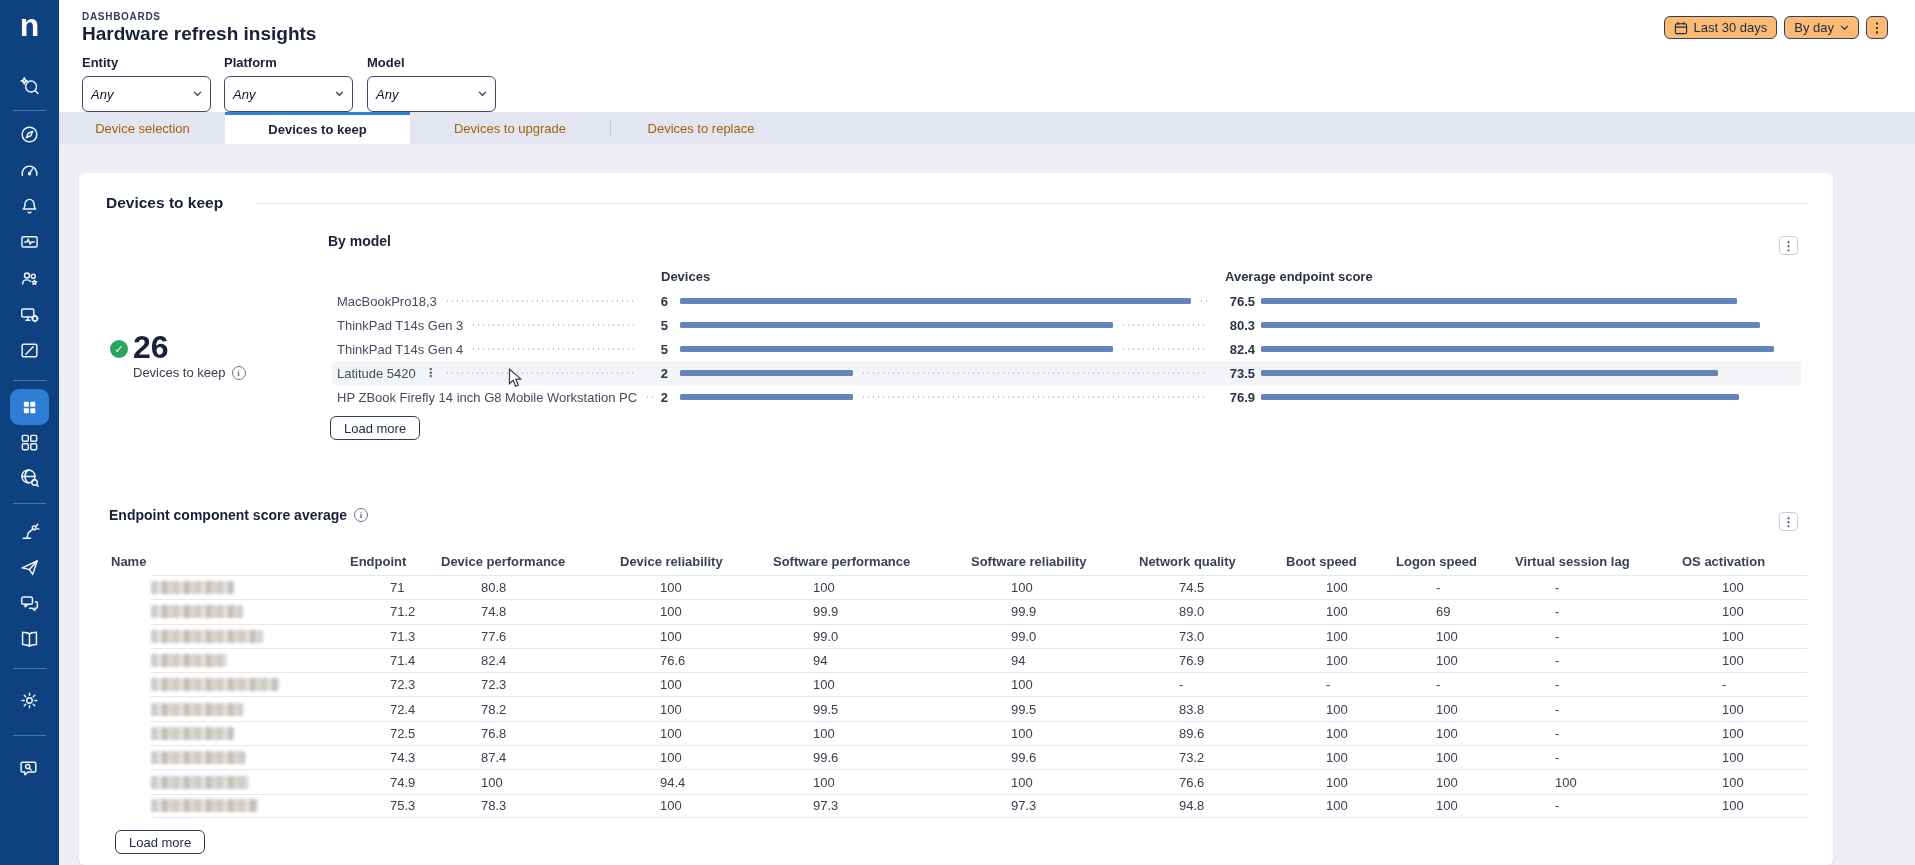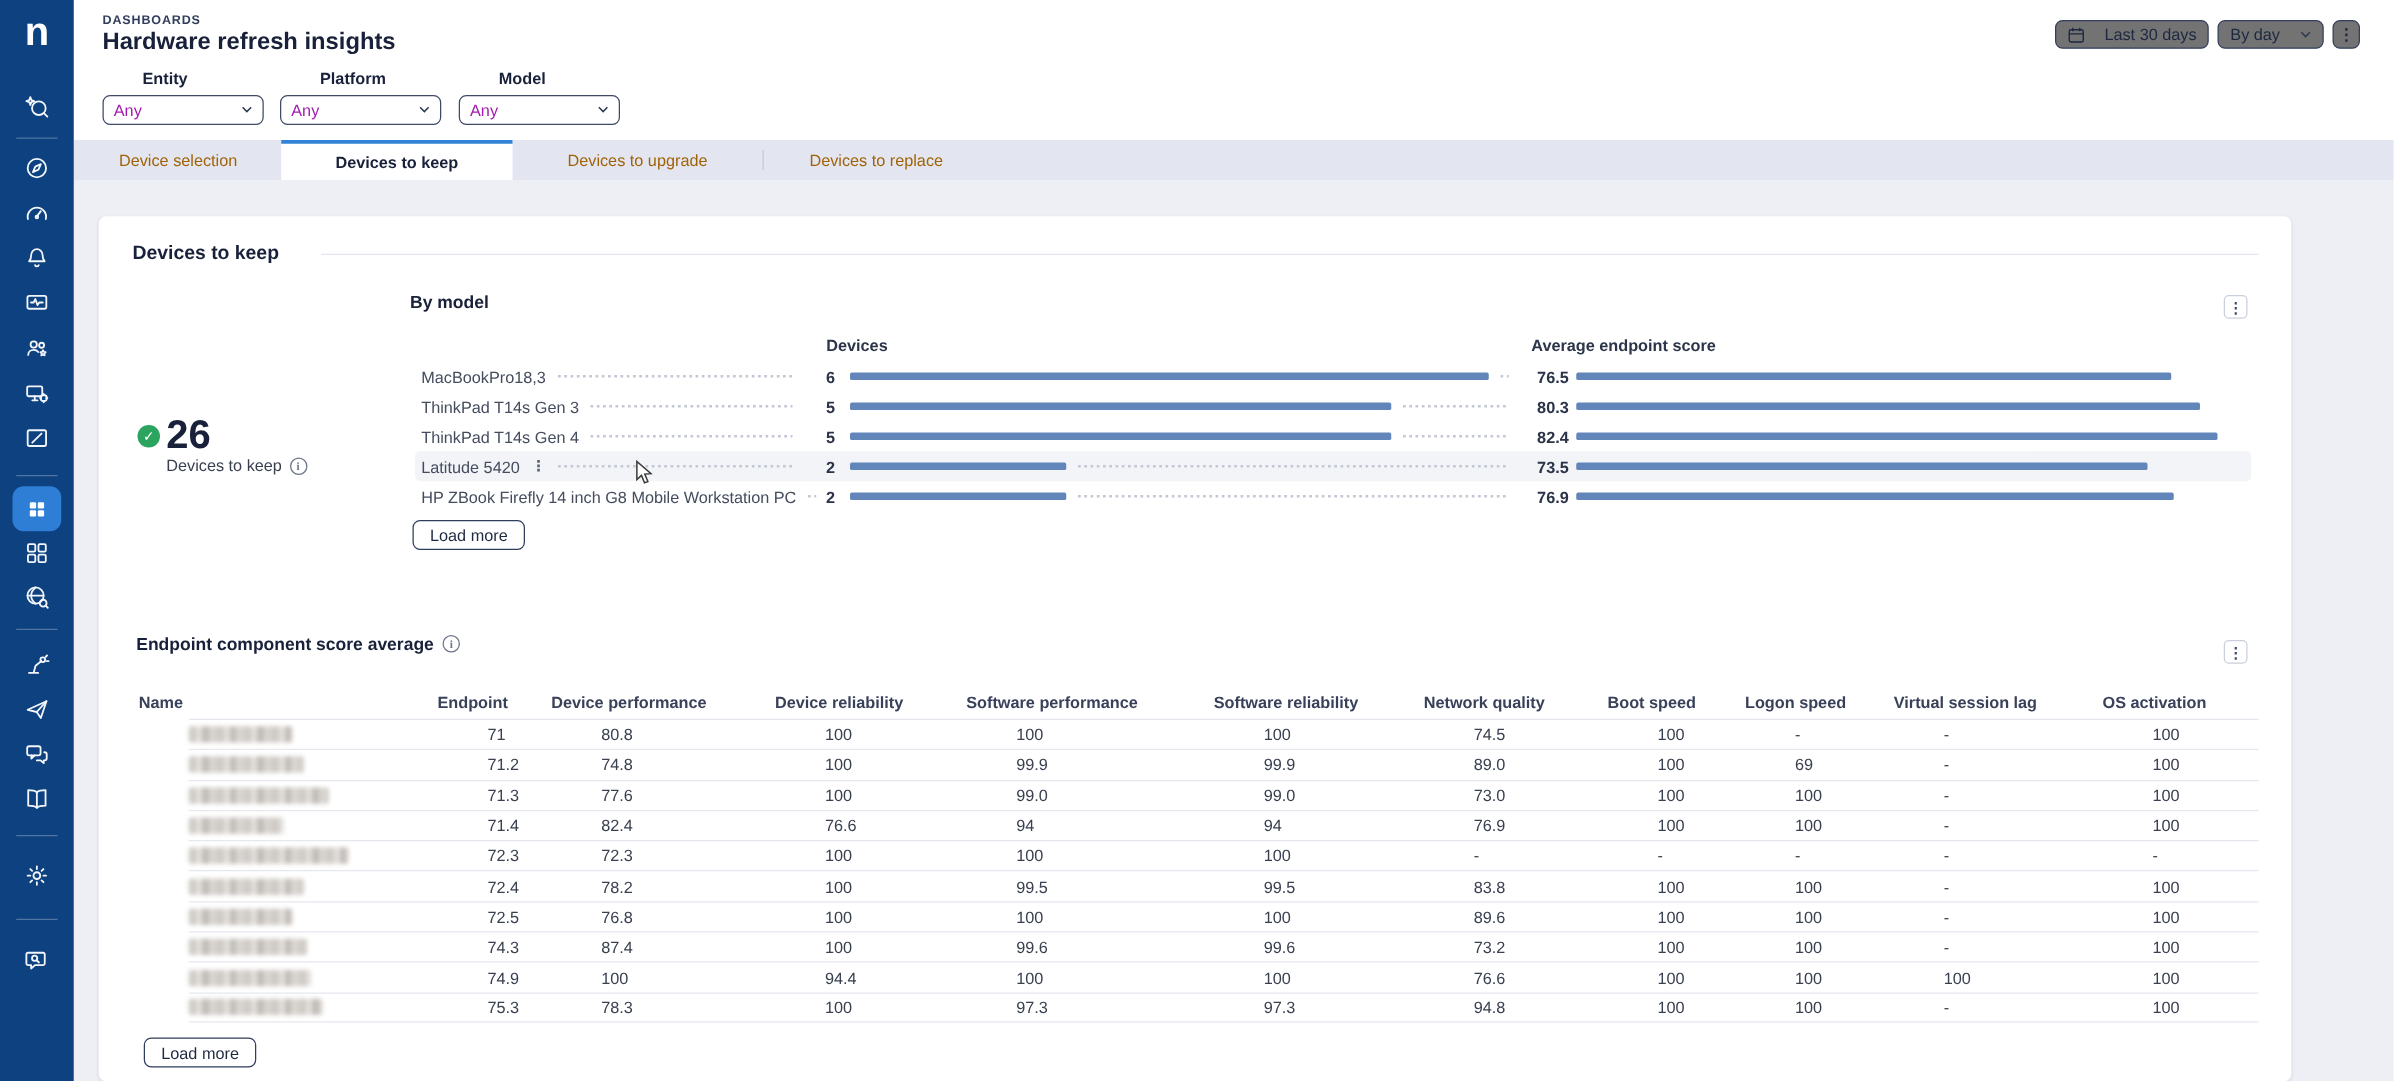--- a/index.html
+++ b/index.html
@@ -19,27 +19,27 @@
   .nav-item .ic{width:21px;height:21px;stroke:#f2f5fa;fill:none;stroke-width:1.4;stroke-linecap:round;stroke-linejoin:round;}
   .nav-active-bg{position:absolute;left:10px;top:-2px;width:39px;height:36px;background:var(--sidebar-active);border-radius:9px;}
   .nav-item.active .ic{position:relative;}
   .side-div{position:absolute;left:13px;width:33px;height:1px;background:rgba(255,255,255,.28);}
 
   
   #topbar{position:absolute;left:59px;top:0;width:1856px;height:112px;background:#fff;z-index:10;}
   #eyebrow{position:absolute;left:23px;top:11px;font-size:10px;font-weight:700;letter-spacing:.7px;color:#313d5c;}
   #page-title{position:absolute;left:23px;top:23px;font-size:19px;font-weight:700;color:var(--text-dark);}
   .filter-group{position:absolute;top:55px;}
-  .filter-label{font-size:13px;font-weight:700;color:var(--text-dark);display:block;margin-bottom:6px;margin-left:32px;}
-  .select{width:129px;height:24px;border:1px solid #3e4a66;border-radius:6px;background:#fff;display:flex;align-items:center;
-          padding:0 8px;font-size:13px;color:#a21caf;cursor:pointer;}
+  .filter-label{font-size:13px;font-weight:700;color:var(--text-dark);display:block;margin-bottom:6px;}
+  .select{width:129px;height:36px;border:1px solid #3e4a66;border-radius:6px;background:#fff;display:flex;align-items:center;
+          padding:0 8px;font-size:13px;color:#0f172a;cursor:pointer;font-style:italic;}
   .select .chev{margin-left:auto;}
   .chev{width:9px;height:6px;stroke:#2c3750;stroke-width:1.4;fill:none;}
   #top-controls{position:absolute;top:16px;right:27px;display:flex;gap:7px;height:23px;}
-  .tbtn{height:23px;border:1px solid #323e5b;border-radius:6px;background:#737373;display:flex;align-items:center;gap:16px;
+  .tbtn{height:23px;border:1px solid #323e5b;border-radius:6px;background:#fdba74;display:flex;align-items:center;gap:6px;
         padding:0 9px;font-size:13px;color:#1d2940;cursor:pointer;white-space:nowrap;}
   .tbtn.icon-only{width:22px;padding:0;justify-content:center;font-size:13px;font-weight:700;}
   .cal{width:14px;height:14px;stroke:#1d2940;fill:none;stroke-width:1.2;}
 
   
   #tabbar{position:absolute;left:59px;top:112px;width:1856px;height:32px;background:var(--tabbar);z-index:9;display:flex;padding-left:1px;}
   .tab{height:32px;display:flex;align-items:center;justify-content:center;font-size:13px;color:#a16207;cursor:pointer;position:relative;}
   .tab.active{background:#fff;border-top:3px solid var(--accent);color:var(--text-dark);font-weight:700;}
   .tab.divider-left::before{content:"";position:absolute;left:0;top:8px;height:16px;width:1px;background:#c4cad9;}
 

